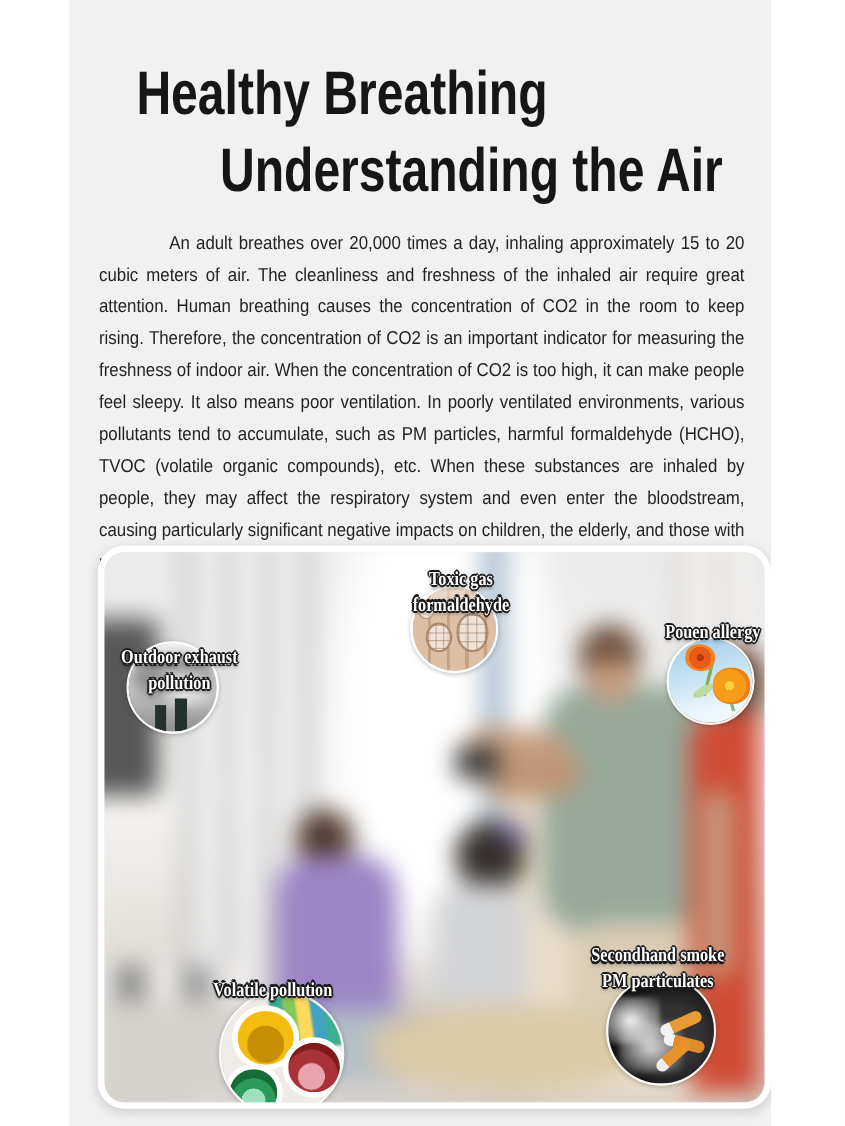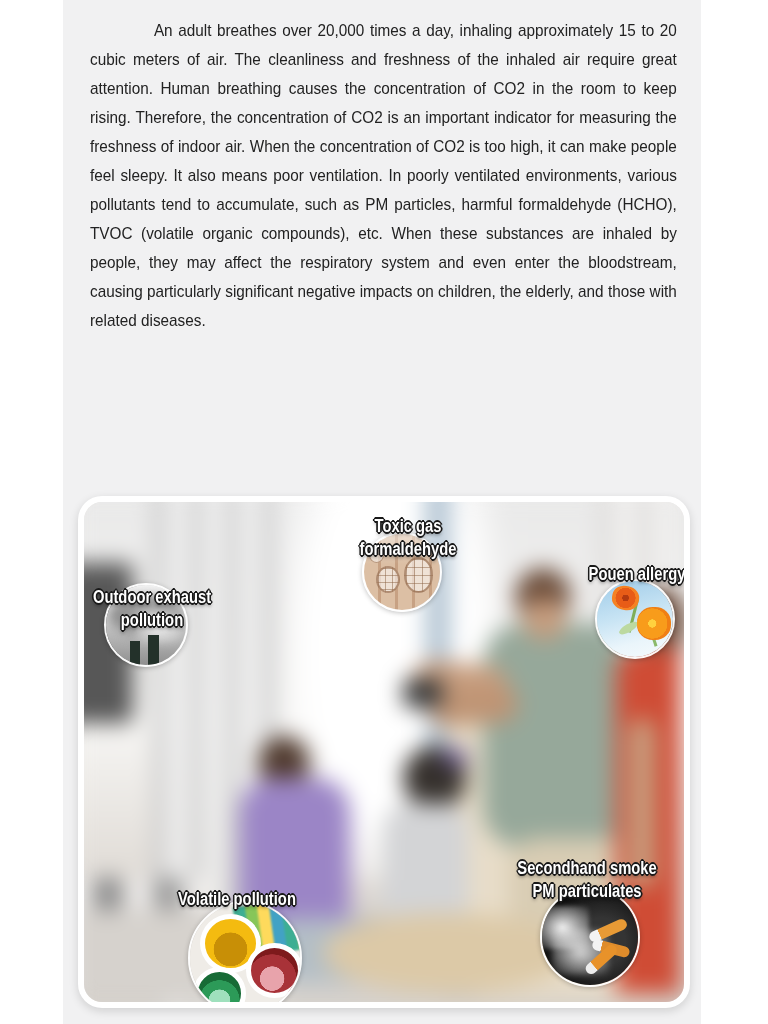--- a/index.html
+++ b/index.html
@@ -18,23 +18,23 @@
   .title .t1{margin-left:61px;}
   .title .t2{margin-left:137px;}
   
   .body-text{
     margin:16px 0 0 27px;width:652px;font-size:17px;line-height:29px;
     color:#222222;text-align:justify;text-indent:71px;
     transform:scaleX(0.9);transform-origin:left top;
   }
   
   .card{
-    position:absolute;left:15px;top:496px;width:612px;height:512px;
+    position:absolute;left:26px;top:496px;width:612px;height:512px;
     background:#ffffff;border-radius:24px;box-shadow:0 3px 10px rgba(0,0,0,0.14);
-    padding:6px;box-sizing:border-box;
+    padding:6px;box-sizing:border-box;font-family:Liberation Serif, serif;
   }
   .photo{
     position:relative;width:600px;height:500px;border-radius:18px;
     overflow:hidden;background:#eceae8;
   }
   .scene{position:absolute;inset:-12px;filter:blur(11px);}
   .scene div{position:absolute;}
   .sc-base{inset:0;background:linear-gradient(180deg,#e9e9e9 0%,#f6f5f3 45%,#ddd8d2 78%,#cfc9c2 100%);}
   .sc-window{left:216px;top:-10px;width:210px;height:400px;
     background:radial-gradient(ellipse at 50% 40%, #ffffff 0 55%, rgba(255,255,255,0) 85%);}
@@ -132,20 +132,24 @@
   .l-pollen{left:553px;top:61px;}
   .l-exhaust{left:68px;top:84px;}
   .l-volatile{left:153px;top:386px;}
   .l-smoke{left:503px;top:355px;}
 </style>
 </head>
 <body>
 
 <div class="panel">
 
+  <h1 class="title">
+    <span class="tline t1">Healthy Breathing</span>
+    <span class="tline t2">Understanding the Air</span>
+  </h1>
 
   <p class="body-text">An adult breathes over 20,000 times a day, inhaling approximately 15 to 20 cubic meters of air. The cleanliness and freshness of the inhaled air require great attention. Human breathing causes the concentration of CO2 in the room to keep rising. Therefore, the concentration of CO2 is an important indicator for measuring the freshness of indoor air. When the concentration of CO2 is too high, it can make people feel sleepy. It also means poor ventilation. In poorly ventilated environments, various pollutants tend to accumulate, such as PM particles, harmful formaldehyde (HCHO), TVOC (volatile organic compounds), etc. When these substances are inhaled by people, they may affect the respiratory system and even enter the bloodstream, causing particularly significant negative impacts on children, the elderly, and those with related diseases.</p>
 
   <div class="card">
     <div class="photo">
 
       <div class="scene">
         <div class="sc-base"></div>
         <div class="sc-window"></div>
         <div class="sc-curtain-left"></div>

